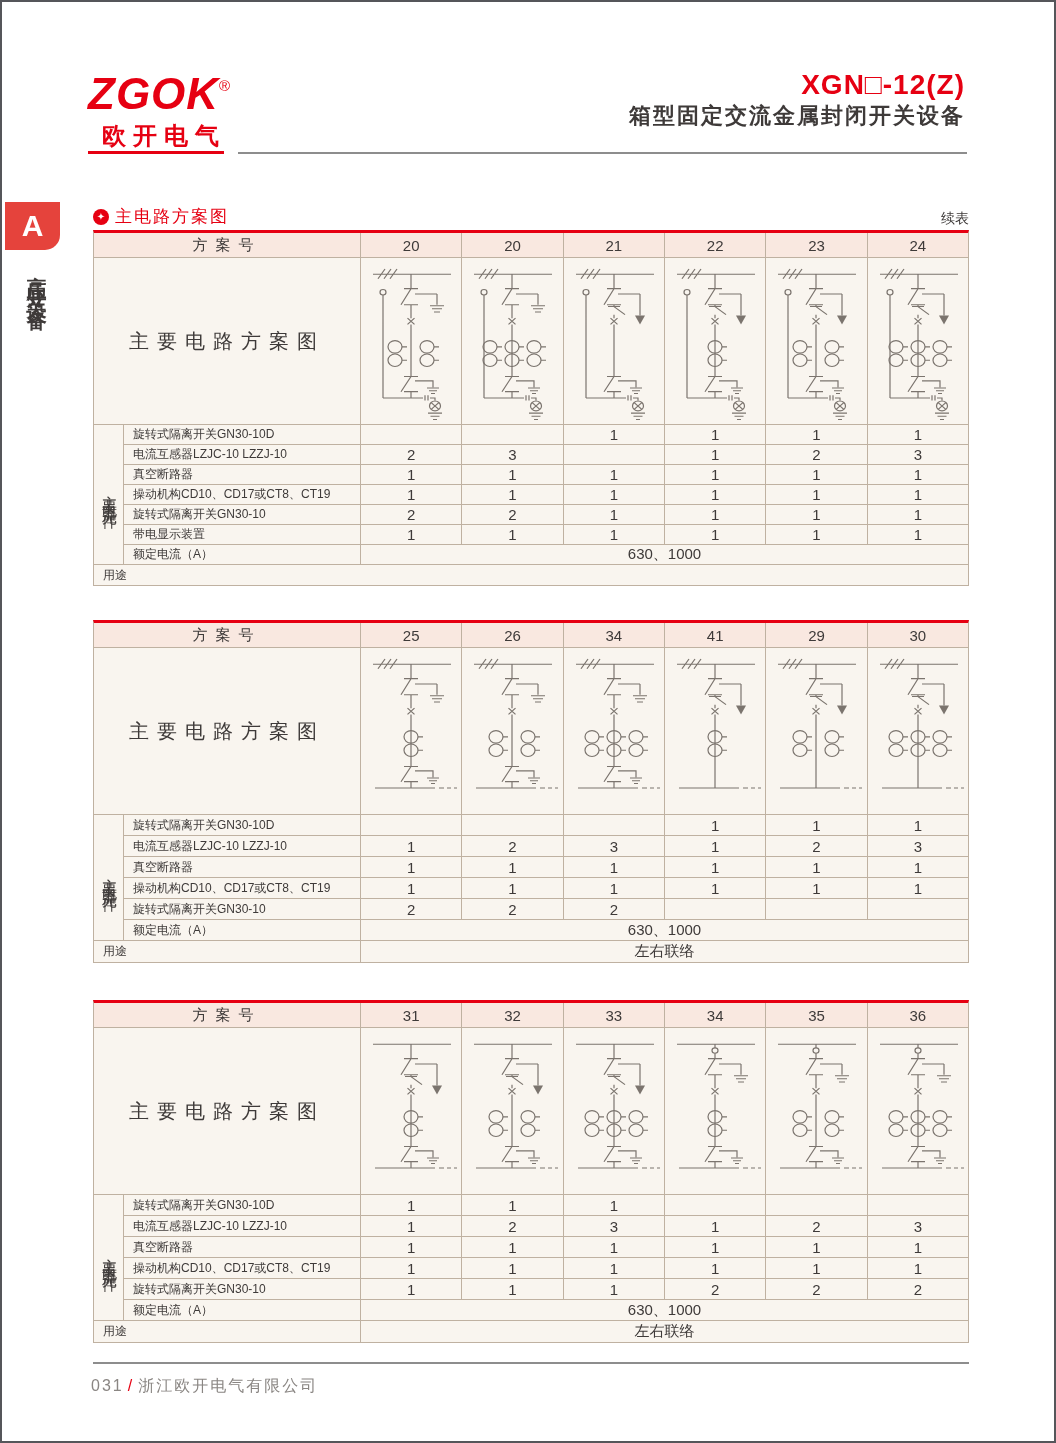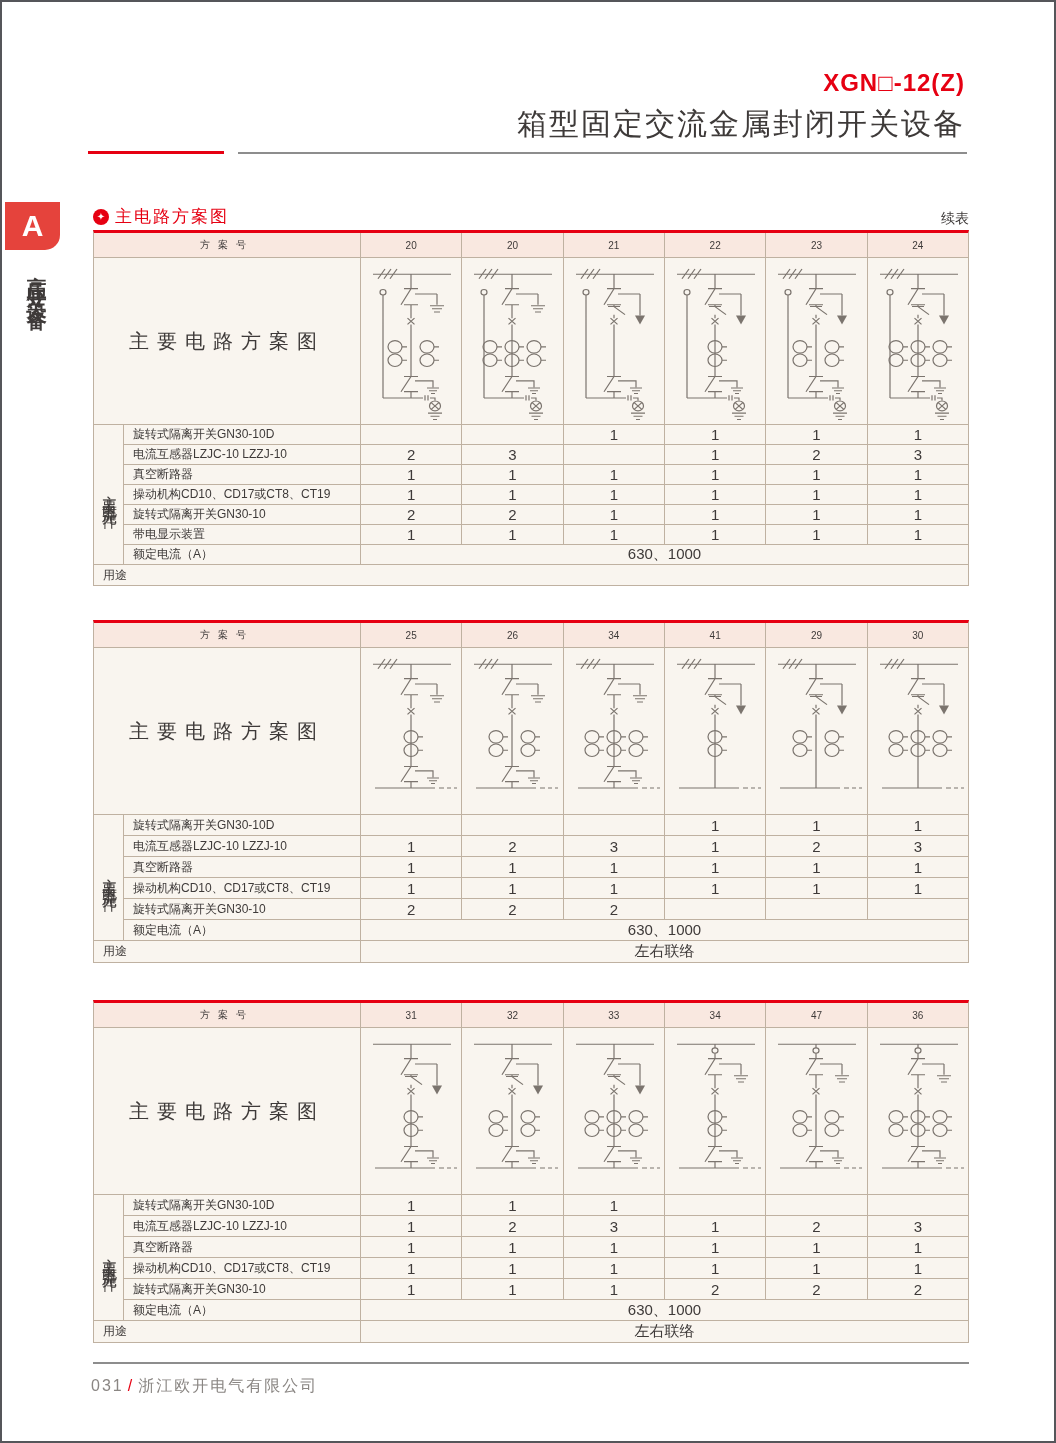--- a/index.html
+++ b/index.html
@@ -12,22 +12,22 @@
   .page{position:relative;width:1056px;height:1443px;background:#fff;border:2px solid #55565a;overflow:hidden}
 
   
   .brand{position:absolute;left:86px;top:70px}
   .logo{font-size:44px;font-weight:bold;font-style:italic;color:var(--red);letter-spacing:1px;line-height:1}
   .reg{font-size:15px;font-weight:normal;font-style:normal;vertical-align:18px;color:var(--red)}
   .logo-sub{font-size:24px;font-weight:bold;color:var(--red);letter-spacing:7px;margin:4px 0 0 14px}
   .brand-underline{position:absolute;left:86px;top:149px;width:136px;height:3px;background:var(--red)}
   .header-rule{position:absolute;left:236px;top:150px;width:729px;height:2px;background:#8d8d8d}
   .titles{position:absolute;right:89px;top:68px;text-align:right}
-  .model{font-size:24px;font-weight:bold;color:var(--red);letter-spacing:1px;line-height:1.1}
-  .subtitle{font-size:30px;font-weight:normal;color:var(--ink);letter-spacing:2px;margin-top:8px}
+  .model{font-size:28px;font-weight:bold;color:var(--red);letter-spacing:1px;line-height:1.1}
+  .subtitle{font-size:22px;font-weight:bold;color:var(--ink);letter-spacing:2px;margin-top:0}
 
   
   .tab{position:absolute;left:3px;top:200px;width:55px;height:48px;background:var(--tabred);
        border-radius:0 0 15px 0;color:#fff;font-size:30px;font-weight:bold;
        display:flex;align-items:center;justify-content:center}
   .side-label{position:absolute;left:22px;top:258px;writing-mode:vertical-rl;text-orientation:upright;
        font-size:20px;font-weight:bold;color:var(--ink);letter-spacing:7px}
 
   
   .section-head{position:absolute;left:91px;top:194px;width:876px;height:32px;
@@ -45,40 +45,44 @@
   .cell{border-right:1px solid var(--grid);border-bottom:1px solid var(--grid);
         display:flex;align-items:center;justify-content:center;overflow:hidden}
   .trow .cell:last-child{border-right:none}
   .c-labelfull{width:267px;flex:none}
   .c-strip{width:30px;flex:none;border-bottom:none}
   .c-label{width:237px;flex:none;justify-content:flex-start;padding-left:9px;
         font-size:12px;white-space:nowrap}
   .c-val{flex:1;font-size:15px}
   .c-merge{flex:1;font-size:15px}
   .hrow{height:25px}
-  .hrow .cell{background:var(--hdrbg);font-size:10px}
+  .hrow .cell{background:var(--hdrbg);font-size:15px}
   .hrow .hl{letter-spacing:8px}
   .drow{height:167px}
   .drow .dl{font-size:20px;letter-spacing:8px}
   .strip-end{border-bottom:1px solid var(--grid)}
   .last .cell{border-bottom:none}
   .strip-text{position:absolute;left:0;width:30px;display:flex;align-items:center;justify-content:center;
         writing-mode:vertical-rl;text-orientation:upright;font-size:15px;letter-spacing:4px;color:var(--ink)}
 
   
   .footer-line{position:absolute;left:91px;top:1360px;width:876px;height:2px;background:#8d8d8d}
   .footer-text{position:absolute;left:89px;top:1374px;font-size:16px;color:#8a8683;letter-spacing:2px}
   .footer-text .slash{color:var(--red);padding:0 4px}
   svg{display:block}
 </style>
 </head>
 <body>
 
 <div class="page">
 
+  <div class="brand">
+    <div class="logo"><span>ZGOK</span><span class="reg">®</span></div>
+    <div class="logo-sub">欧开电气</div>
+  </div>
   <div class="brand-underline"></div>
   <div class="header-rule"></div>
 
   <div class="titles">
     <div class="model">XGN□-12(Z)</div>
     <div class="subtitle">箱型固定交流金属封闭开关设备</div>
   </div>
 
   <div class="tab">A</div>
   <div class="side-label">高压开关设备</div>
@@ -374,21 +378,21 @@
         </div>
         <div class="strip-text" style="top:192px;height:126px">主要电器元件</div>
       </div>
       <div class="tbl" style="top: 998px;">
         <div class="trow hrow">
           <div class="cell c-labelfull hl">方案号</div>
           <div class="cell c-val">31</div>
           <div class="cell c-val">32</div>
           <div class="cell c-val">33</div>
           <div class="cell c-val">34</div>
-          <div class="cell c-val">47</div>
+          <div class="cell c-val">35</div>
           <div class="cell c-val">36</div>
         </div>
         <div class="trow drow">
           <div class="cell c-labelfull dl">主要电路方案图</div>
           <div class="cell c-val">
             <svg viewBox="0 0 100 182" width="100" height="163" preserveAspectRatio="none">
               <path d="M12 16H90 M50 16V32 M43 32H57M50 32L40 50M43 50H57 M54 38H76 M76 38V62 M50 50V52M44 52H56M50 52l11 9M50 61V65 M46.5 65L53.5 72M53.5 65L46.5 72M50 72V130 M57 97h5M57 112h5 M43 130H57M50 130L40 147M43 147H57M50 147V154 M54 135H72V142M66 143H78M68 146H76M70 149H74 M14 154H74M78 154h5M86 154h4M93 154h3" fill="none" stroke="#7b746e" stroke-width="1.2"></path>
               <circle cx="50" cy="97" r="7" fill="none" stroke="#7b746e" stroke-width="1.2"></circle>
               <circle cx="50" cy="112" r="7" fill="none" stroke="#7b746e" stroke-width="1.2"></circle>
               <path d="M71 62L81 62L76 72Z" fill="#7b746e"></path>

